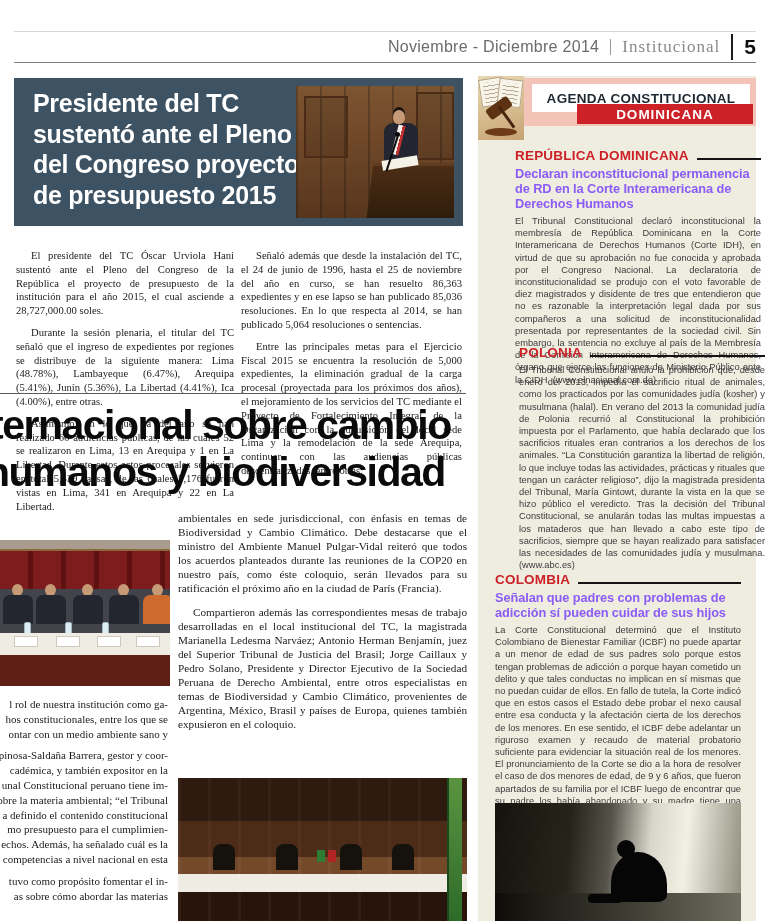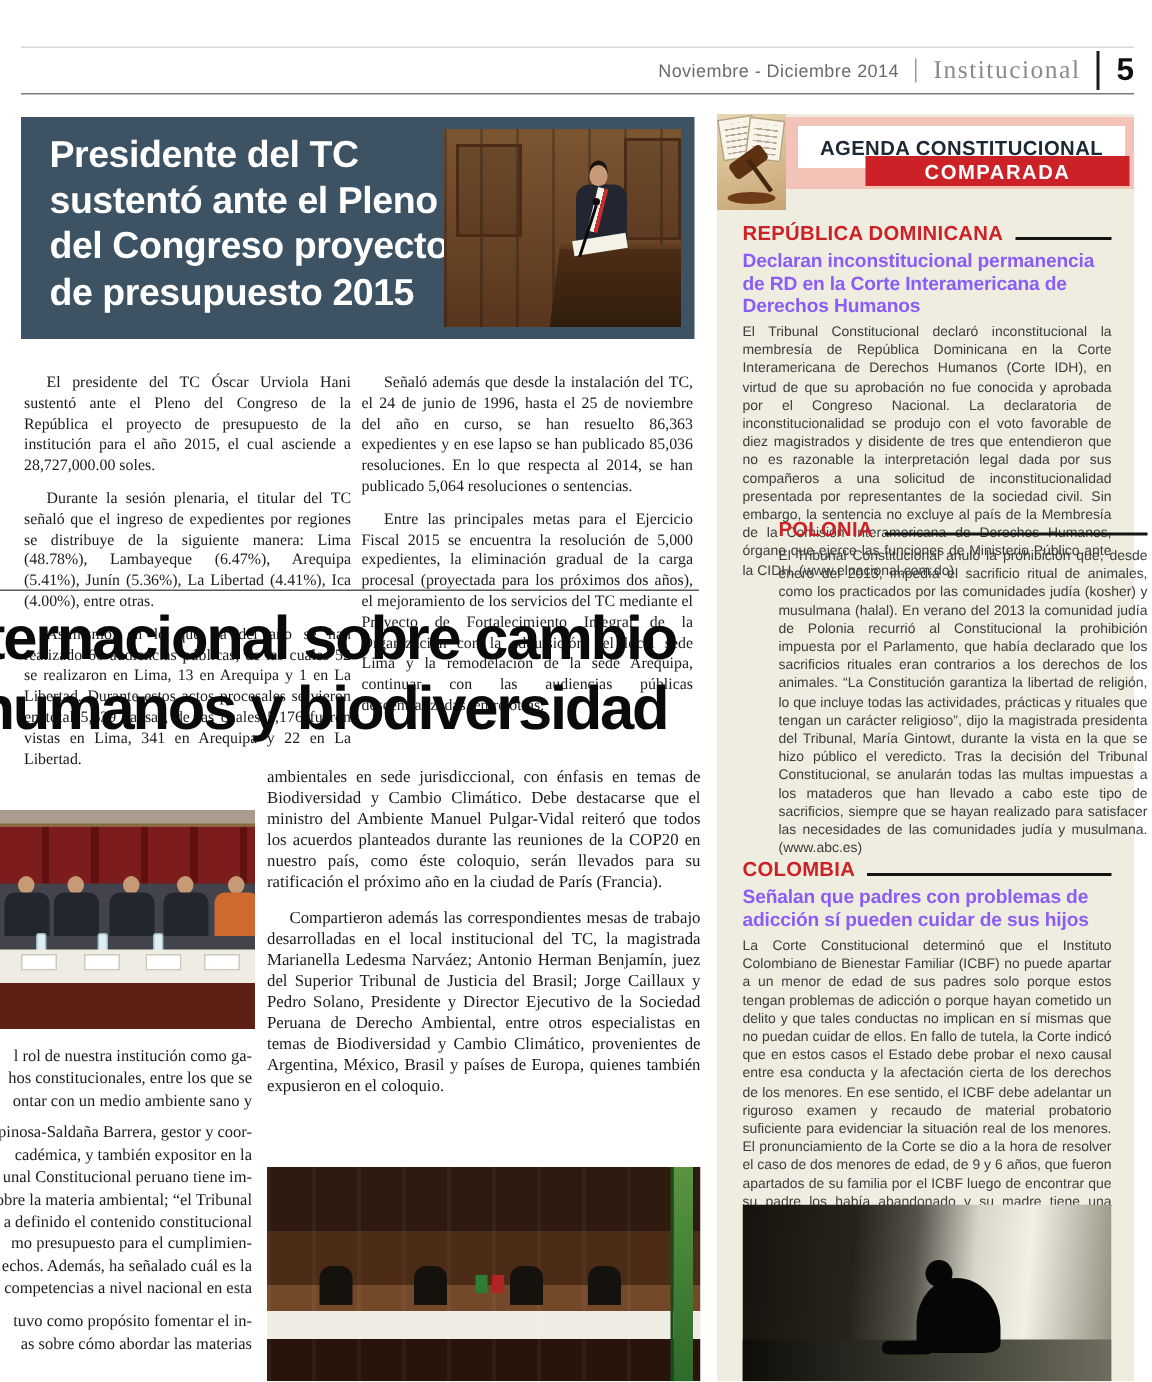--- a/index.html
+++ b/index.html
@@ -5,21 +5,21 @@
   html,body { margin:0; padding:0; background:#ffffff; }
   .page {
     position:relative; width:768px; height:921px; background:#ffffff;
     overflow:hidden; font-family:"Liberation Sans", sans-serif;
   }
 
   
   .rule-top    { position:absolute; left:14px; right:12px; top:31px; border-top:1px solid #d8d8d8; }
   .rule-bottom { position:absolute; left:14px; right:12px; top:62px; border-top:1px solid #7d7d7d; }
   .header-row  { position:absolute; top:34px; right:12px; height:26px; display:flex; align-items:center; gap:11px; }
-  .hdr-date    { color:#6b6b6b; font-size:12px; letter-spacing:.3px; }
+  .hdr-date    { color:#6b6b6b; font-size:16px; letter-spacing:.3px; }
   .hdr-sep1    { width:1px; height:16px; background:#9a9a9a; }
   .hdr-section { font-family:"Liberation Serif", serif; font-size:17px; color:#8a8a8a; letter-spacing:1px; }
   .hdr-sep2    { width:2px; height:26px; background:#1c1c1c; }
   .hdr-page    { font-size:21px; font-weight:bold; color:#0f0f0f; }
 
   
   .title-box  { position:absolute; left:14px; top:78px; width:449px; height:148px; background:#3d5364; }
   .title-text { position:absolute; left:19px; top:10px; width:274px; color:#fff; font-weight:bold;
                 font-size:25px; line-height:1.22; letter-spacing:-.3px; }
   .photo1 { position:absolute; left:296px; top:86px; width:158px; height:132px; overflow:hidden; }
@@ -99,21 +99,21 @@
 
   .sb-banner { position:absolute; left:46px; top:2px; width:232px; height:48px; background:#f2c3b6; }
   .sb-white  { position:absolute; left:8px; top:6px; right:6px; height:28px; background:#fff;
                display:flex; align-items:center; justify-content:center;
                font-weight:bold; font-size:13.5px; color:#1d2833; letter-spacing:.3px; }
   .sb-red    { position:absolute; left:53px; top:26px; right:3px; height:20px; background:#cc2127; color:#fff;
                display:flex; align-items:center; justify-content:center;
                font-weight:bold; font-size:13.5px; letter-spacing:1px; }
 
   .sb-section { position:absolute; left:17px; width:246px; }
-  .sec-1 { top:72px; } .sec-2 { top:269px;margin-left:24px; } .sec-3 { top:496px; }
+  .sec-1 { top:72px;margin-left:20px; } .sec-2 { top:269px;margin-left:24px; } .sec-3 { top:496px; }
   .country-row  { display:flex; align-items:flex-end; gap:8px; }
   .country      { color:#cc2127; font-weight:bold; font-size:13.5px; white-space:nowrap; letter-spacing:.2px; }
   .country-line { flex:1; border-bottom:2px solid #141414; margin-bottom:3px; }
   .sec-headline { margin-top:3px; font-weight:bold; font-size:12.8px; line-height:15px; color:#8b5cf6; letter-spacing:-.1px; }
   .sec-body     { margin-top:4px; font-size:9.3px; line-height:12.2px; text-align:justify; color:#3b3b3b; }
 
   .photo4 { position:absolute; left:17px; top:727px; width:246px; height:118px; overflow:hidden; }
   .p4-bg  { position:absolute; inset:0;
             background:linear-gradient(95deg,#15130d 0%,#26241a 30%,#55534a 46%,#d8d6c9 62%,#f2f0e4 76%,#8e8c7c 100%); }
   .p4-floor { position:absolute; left:0; right:0; bottom:0; height:24%;
@@ -251,21 +251,21 @@
       <div class="gv-paper gv-p2">
           <div class="gv-lines"></div>
         </div>
       <div class="gv-head"></div>
       <div class="gv-handle"></div>
       <div class="gv-base"></div>
     </div>
 
     <div class="sb-banner">
       <div class="sb-white">AGENDA CONSTITUCIONAL</div>
-      <div class="sb-red">COMPARADA</div>
+      <div class="sb-red">DOMINICANA</div>
     </div>
 
     <div class="sb-section sec-1">
       <div class="country-row">
         <span class="country">REPÚBLICA DOMINICANA</span>
         <span class="country-line"></span>
       </div>
       <div class="sec-headline">Declaran inconstitucional permanencia de RD en la Corte Interamericana de Derechos Humanos</div>
       <div class="sec-body">El Tribunal Constitucional declaró inconstitucional la membresía de República Dominicana en la Corte Interamericana de Derechos Humanos (Corte IDH), en virtud de que su aprobación no fue conocida y aprobada por el Congreso Nacional. La declaratoria de inconstitucionalidad se produjo con el voto favorable de diez magistrados y disidente de tres que entendieron que no es razonable la interpretación legal dada por sus compañeros a una solicitud de inconstitucionalidad presentada por representantes de la sociedad civil. Sin embargo, la sentencia no excluye al país de la Membresía de la Comisión Interamericana de Derechos Humanos, órgano que ejerce las funciones de Ministerio Público ante la CIDH. (www.elnacional.com.do)</div>
     </div>

